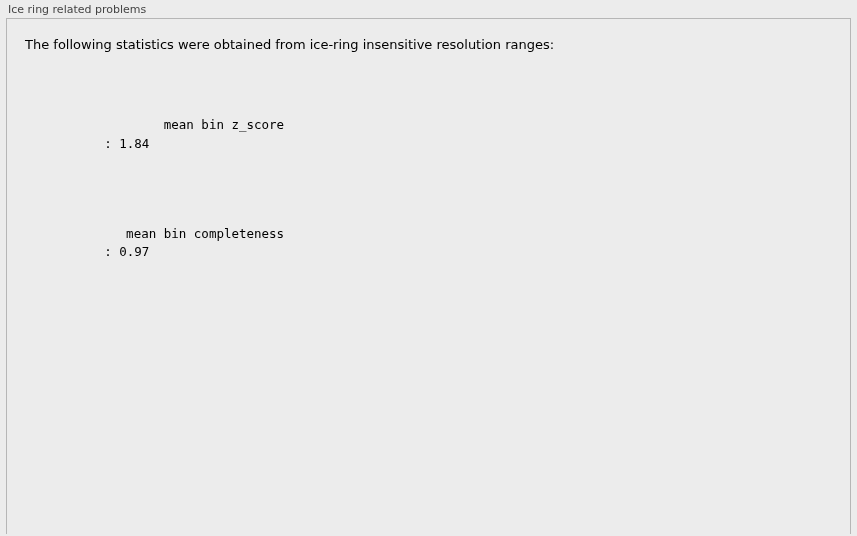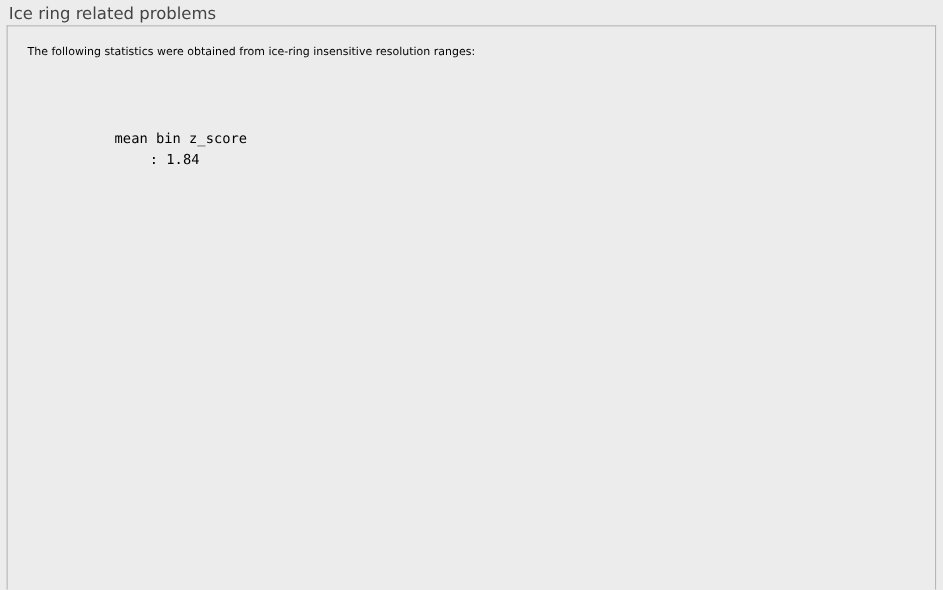--- a/index.html
+++ b/index.html
@@ -9,66 +9,70 @@
   body {
     width: 857px;
     height: 536px;
     background: #ececec;
     font-family: "DejaVu Sans", sans-serif;
     font-size: 13px;
     color: #000;
     overflow: hidden;
   }
   .panel-title {
-    font-size: 15px;
+    font-size: 11px;
     color: #444;
     padding: 3px 8px 2px 8px;
     background: #ececec;
   }
   .panel {
     margin: 0 6px 0 6px;
     background: #ececec;
     border: 1px solid #b6b6b6;
     border-bottom: none;
     height: 516px;
     box-sizing: border-box;
     padding: 14px 18px 0 18px;
   }
   .intro {
-    font-size: 10px;
+    font-size: 13px;
     margin: 4px 0 10px 0;
   }
   .stats {
     font-family: "DejaVu Sans Mono", monospace;
     font-size: 12.5px;
     line-height: 1.45;
     margin: 0 0 14px 34px;
     white-space: pre;
   }
   .stats .row {
     display: block;
   }
   .stats .lbl {
     display: inline-block;
     width: 180px;
+    text-align: right;
   }
   .stats .val {
     display: inline-block;
-    margin-left: 32px;
   }
 </style>
 </head>
 <body>
 
 <div class="panel-title">Ice ring related problems</div>
 
 <div class="panel">
 
   <div class="intro">The following statistics were obtained from ice-ring insensitive resolution ranges:</div>
 
   <div class="stats">
     <span class="row">
       <span class="lbl">mean bin z_score</span>
       <span class="val">: 1.84</span>
     </span>
+    <span class="row">
+      <span class="lbl">mean bin completeness</span>
+      <span class="val">: 0.97</span>
+    </span>
   </div>
 
 </div>
 
 </body></html>

